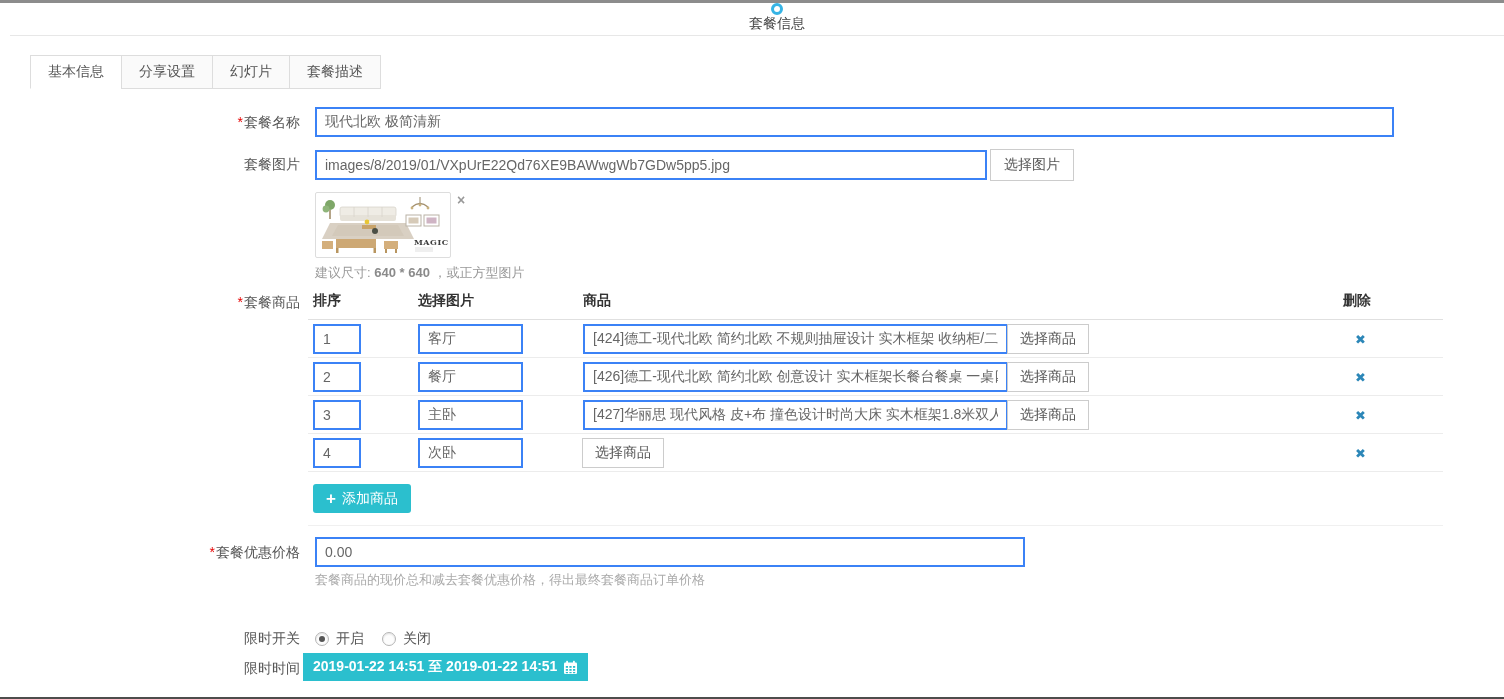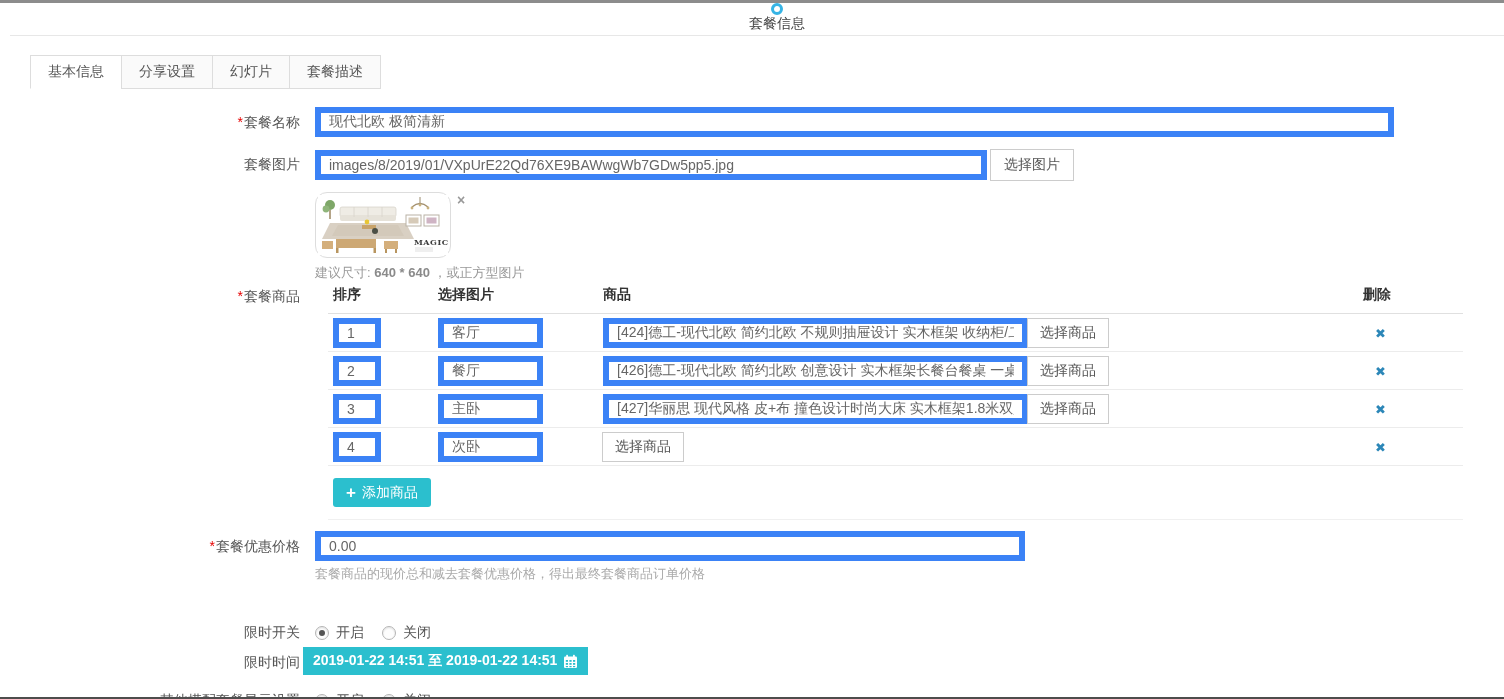--- a/index.html
+++ b/index.html
@@ -23,39 +23,39 @@
   .tab.active { background:#fff; border-bottom-color:#fff; color:#555; }
 
   
   .form { margin-top:18px; }
   .form-row { display:flex; align-items:flex-start; margin-left:10px; }
   .flabel { width:298px; min-width:298px; text-align:right; padding:7px 8px 0 0;
     font-size:14px; color:#555; }
   .flabel .star { color:#e60000; margin-right:1px; }
   .fcontrol { padding-left:7px; }
 
-  input[type=text] { height:30px; border:6px solid #3b82f6; font-size:14px; padding:0 8px;
+  input[type=text] { height:30px; border:2px solid #3b82f6; font-size:14px; padding:0 8px;
     color:#666; outline:none; background:#fff; }
   .inp-name { width:1079px; color:#999; }
   .inp-path { width:672px; }
   .btn-plain { height:32px; padding:0 13px; border:1px solid #ccc; background:#fff;
     color:#555; font-size:14px; margin-left:3px; cursor:pointer; font-family:inherit; }
 
   
   .thumb-wrap { display:flex; align-items:flex-start; margin-top:11px; }
-  .thumb { width:136px; height:66px; border:1px solid #ddd; border-radius:12px;
+  .thumb { width:136px; height:66px; border:1px solid #ddd; border-radius:2px;
     background:#fff; padding:2px; }
   .thumb svg { width:100%; height:100%; display:block; }
   .thumb-close { color:#999; font-size:14px; line-height:12px; margin:2px 0 0 6px;
     cursor:pointer; font-weight:bold; }
   .size-hint { margin-top:6px; font-size:13px; color:#999; }
   .size-hint b { color:#8a8a8a; }
 
   
-  .products-section { margin-top:4px;gap:20px; }
+  .products-section { margin-top:10px; }
   .ptable { width:1135px; border-bottom:1px solid #f0f0f0; padding-bottom:12px; }
   .phead { display:flex; font-weight:bold; font-size:14px; color:#333; padding-bottom:9px;
     border-bottom:1px solid #e0e0e0; }
   .phead > div { padding-left:5px; }
   .col-sort { width:105px; } .col-cat { width:165px; } .col-prod { width:760px; }
   .col-del { flex:1; }
   .prow { display:flex; align-items:center; height:38px; border-bottom:1px solid #ececec; }
   .prow .cell { padding-left:5px; }
   .inp-sort { width:48px; height:28px; color:#999; }
   .inp-cat  { width:105px; height:28px; color:#999; }

